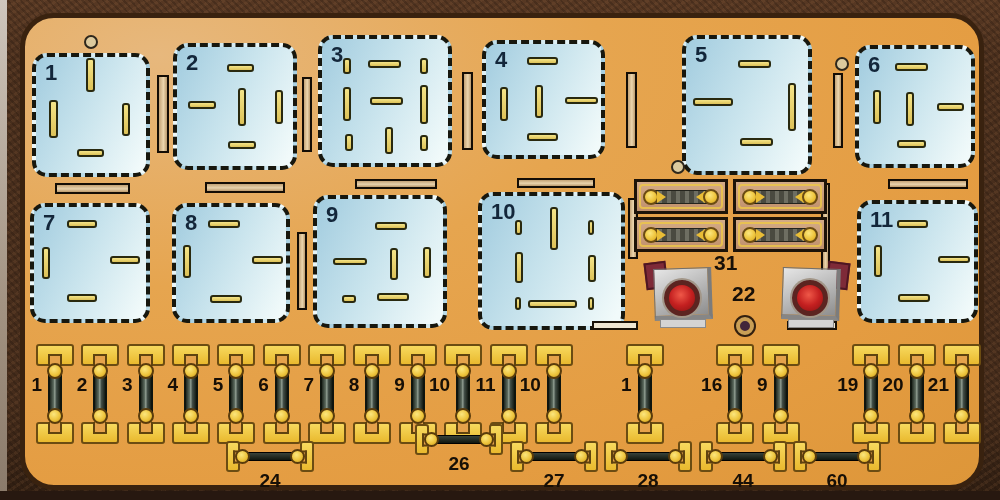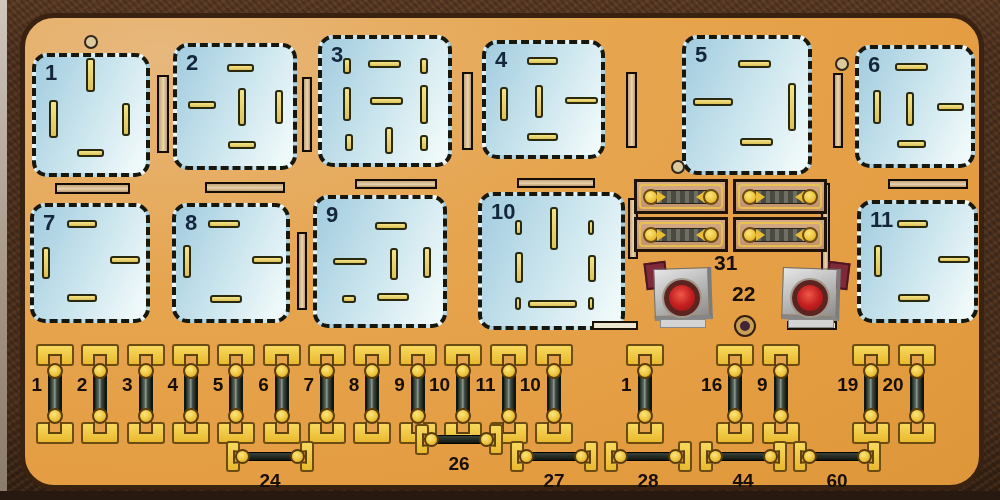--- a/index.html
+++ b/index.html
@@ -353,20 +353,28 @@
       <span class="fb-num">19</span>
     </div>
     <div class="fuse" style="left: 896.65px; top: 344px;">
       <div class="fb-top"></div>
       <div class="fb-bot"></div>
       <div class="fb-body"></div>
       <div class="fb-ball t"></div>
       <div class="fb-ball b"></div>
       <span class="fb-num">20</span>
     </div>
+    <div class="fuse" style="left: 942px; top: 344px;">
+      <div class="fb-top"></div>
+      <div class="fb-bot"></div>
+      <div class="fb-body"></div>
+      <div class="fb-ball t"></div>
+      <div class="fb-ball b"></div>
+      <span class="fb-num">21</span>
+    </div>
     <div class="hfuse" style="left: 226px; top: 441px;">
       <div class="hf-l"></div>
       <div class="hf-r"></div>
       <div class="hf-bar"></div>
       <div class="hf-ball l"></div>
       <div class="hf-ball r"></div>
       <span class="hf-num">24</span>
     </div>
     <div class="hfuse" style="left: 415px; top: 424px;">
       <div class="hf-l"></div>

